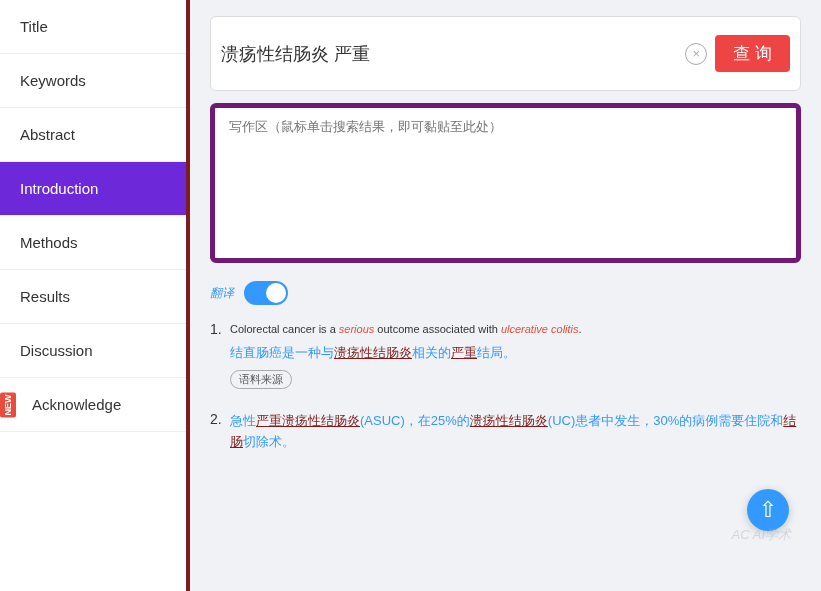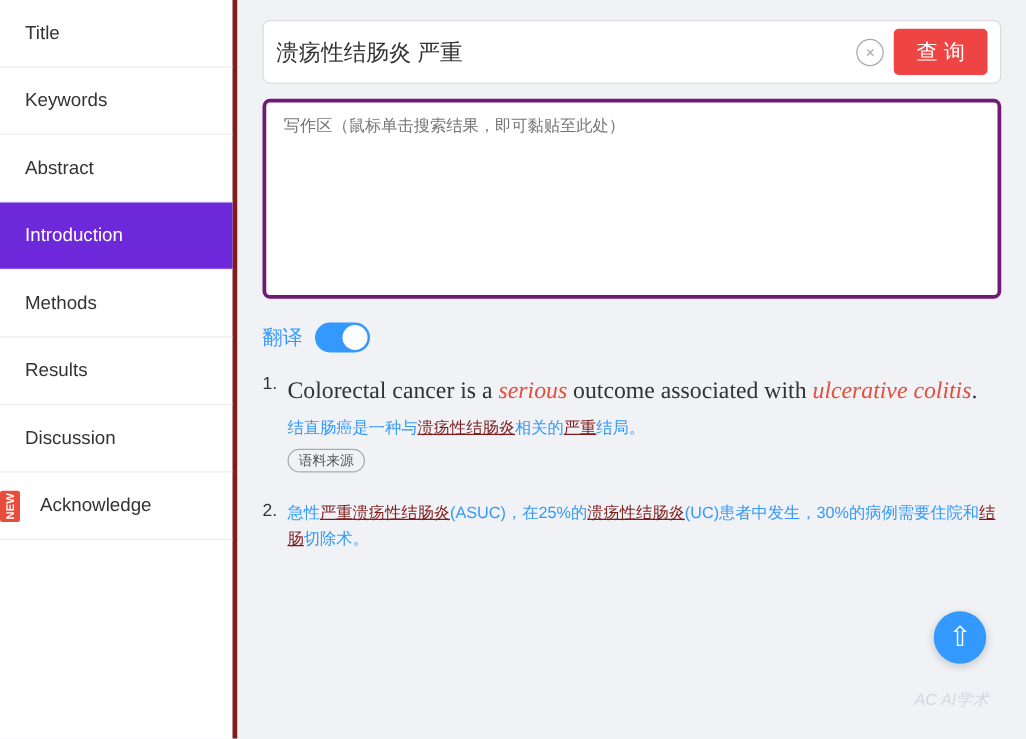--- a/index.html
+++ b/index.html
@@ -52,21 +52,21 @@
       height: 591px;
     }
 
     
     .search-bar {
       display: flex;
       align-items: center;
       background: #fff;
       border: 1px solid #ddd;
       border-radius: 6px;
-      padding: 6px 10px;
+      padding: 18px 10px;
       margin-bottom: 12px;
       gap: 8px;
     }
     .search-input {
       flex: 1;
       border: none;
       outline: none;
       font-size: 18px;
       color: #333;
       background: transparent;
@@ -89,42 +89,43 @@
       border-radius: 4px;
       padding: 7px 18px;
       font-size: 17px;
       cursor: pointer;
       white-space: nowrap;
     }
 
     
     .writing-area {
       background: #fff;
-      border: 3px solid #701a75;
+      border: 5px solid #701a75;
       border-radius: 6px;
       width: 100%;
       height: 160px;
       padding: 10px 14px;
       font-size: 13px;
       color: #bbb;
       margin-bottom: 14px;
       resize: none;
       outline: none;
     }
 
     
     .translate-row {
       display: flex;
       align-items: center;
       gap: 10px;
       margin-bottom: 16px;
     }
     .translate-label {
-      font-size: 16px;
+      font-size: 12px;
       color: #3399ff;
+      font-style: italic;
     }
     .toggle-switch {
       position: relative;
       width: 44px;
       height: 24px;
     }
     .toggle-track {
       position: absolute;
       top: 0; left: 0; right: 0; bottom: 0;
       background: #3399ff;
@@ -153,25 +154,24 @@
       padding-left: 20px;
     }
     .result-number {
       position: absolute;
       left: 0;
       top: 0;
       font-size: 14px;
       color: #333;
     }
     .result-en {
-      font-size: 19px;
+      font-size: 11px;
       color: #333;
       line-height: 1.6;
       margin-bottom: 4px;
-      font-family: Liberation Serif, serif;
     }
     .result-cn {
       font-size: 13px;
       color: #3399ff;
       line-height: 1.6;
       margin-bottom: 6px;
     }
     .source-badge {
       display: inline-block;
       border: 1px solid #aaa;
@@ -199,21 +199,21 @@
       color: #fff;
       font-size: 22px;
       box-shadow: 0 2px 8px rgba(0,0,0,0.2);
       border: none;
     }
 
     
     .watermark {
       position: absolute;
       right: 30px;
-      bottom: 22px;
+      bottom: 47px;
       color: rgba(180,180,200,0.45);
       font-size: 13px;
       font-style: italic;
       pointer-events: none;
       white-space: nowrap;
     }
   </style>
 </head>
 <body>
 

